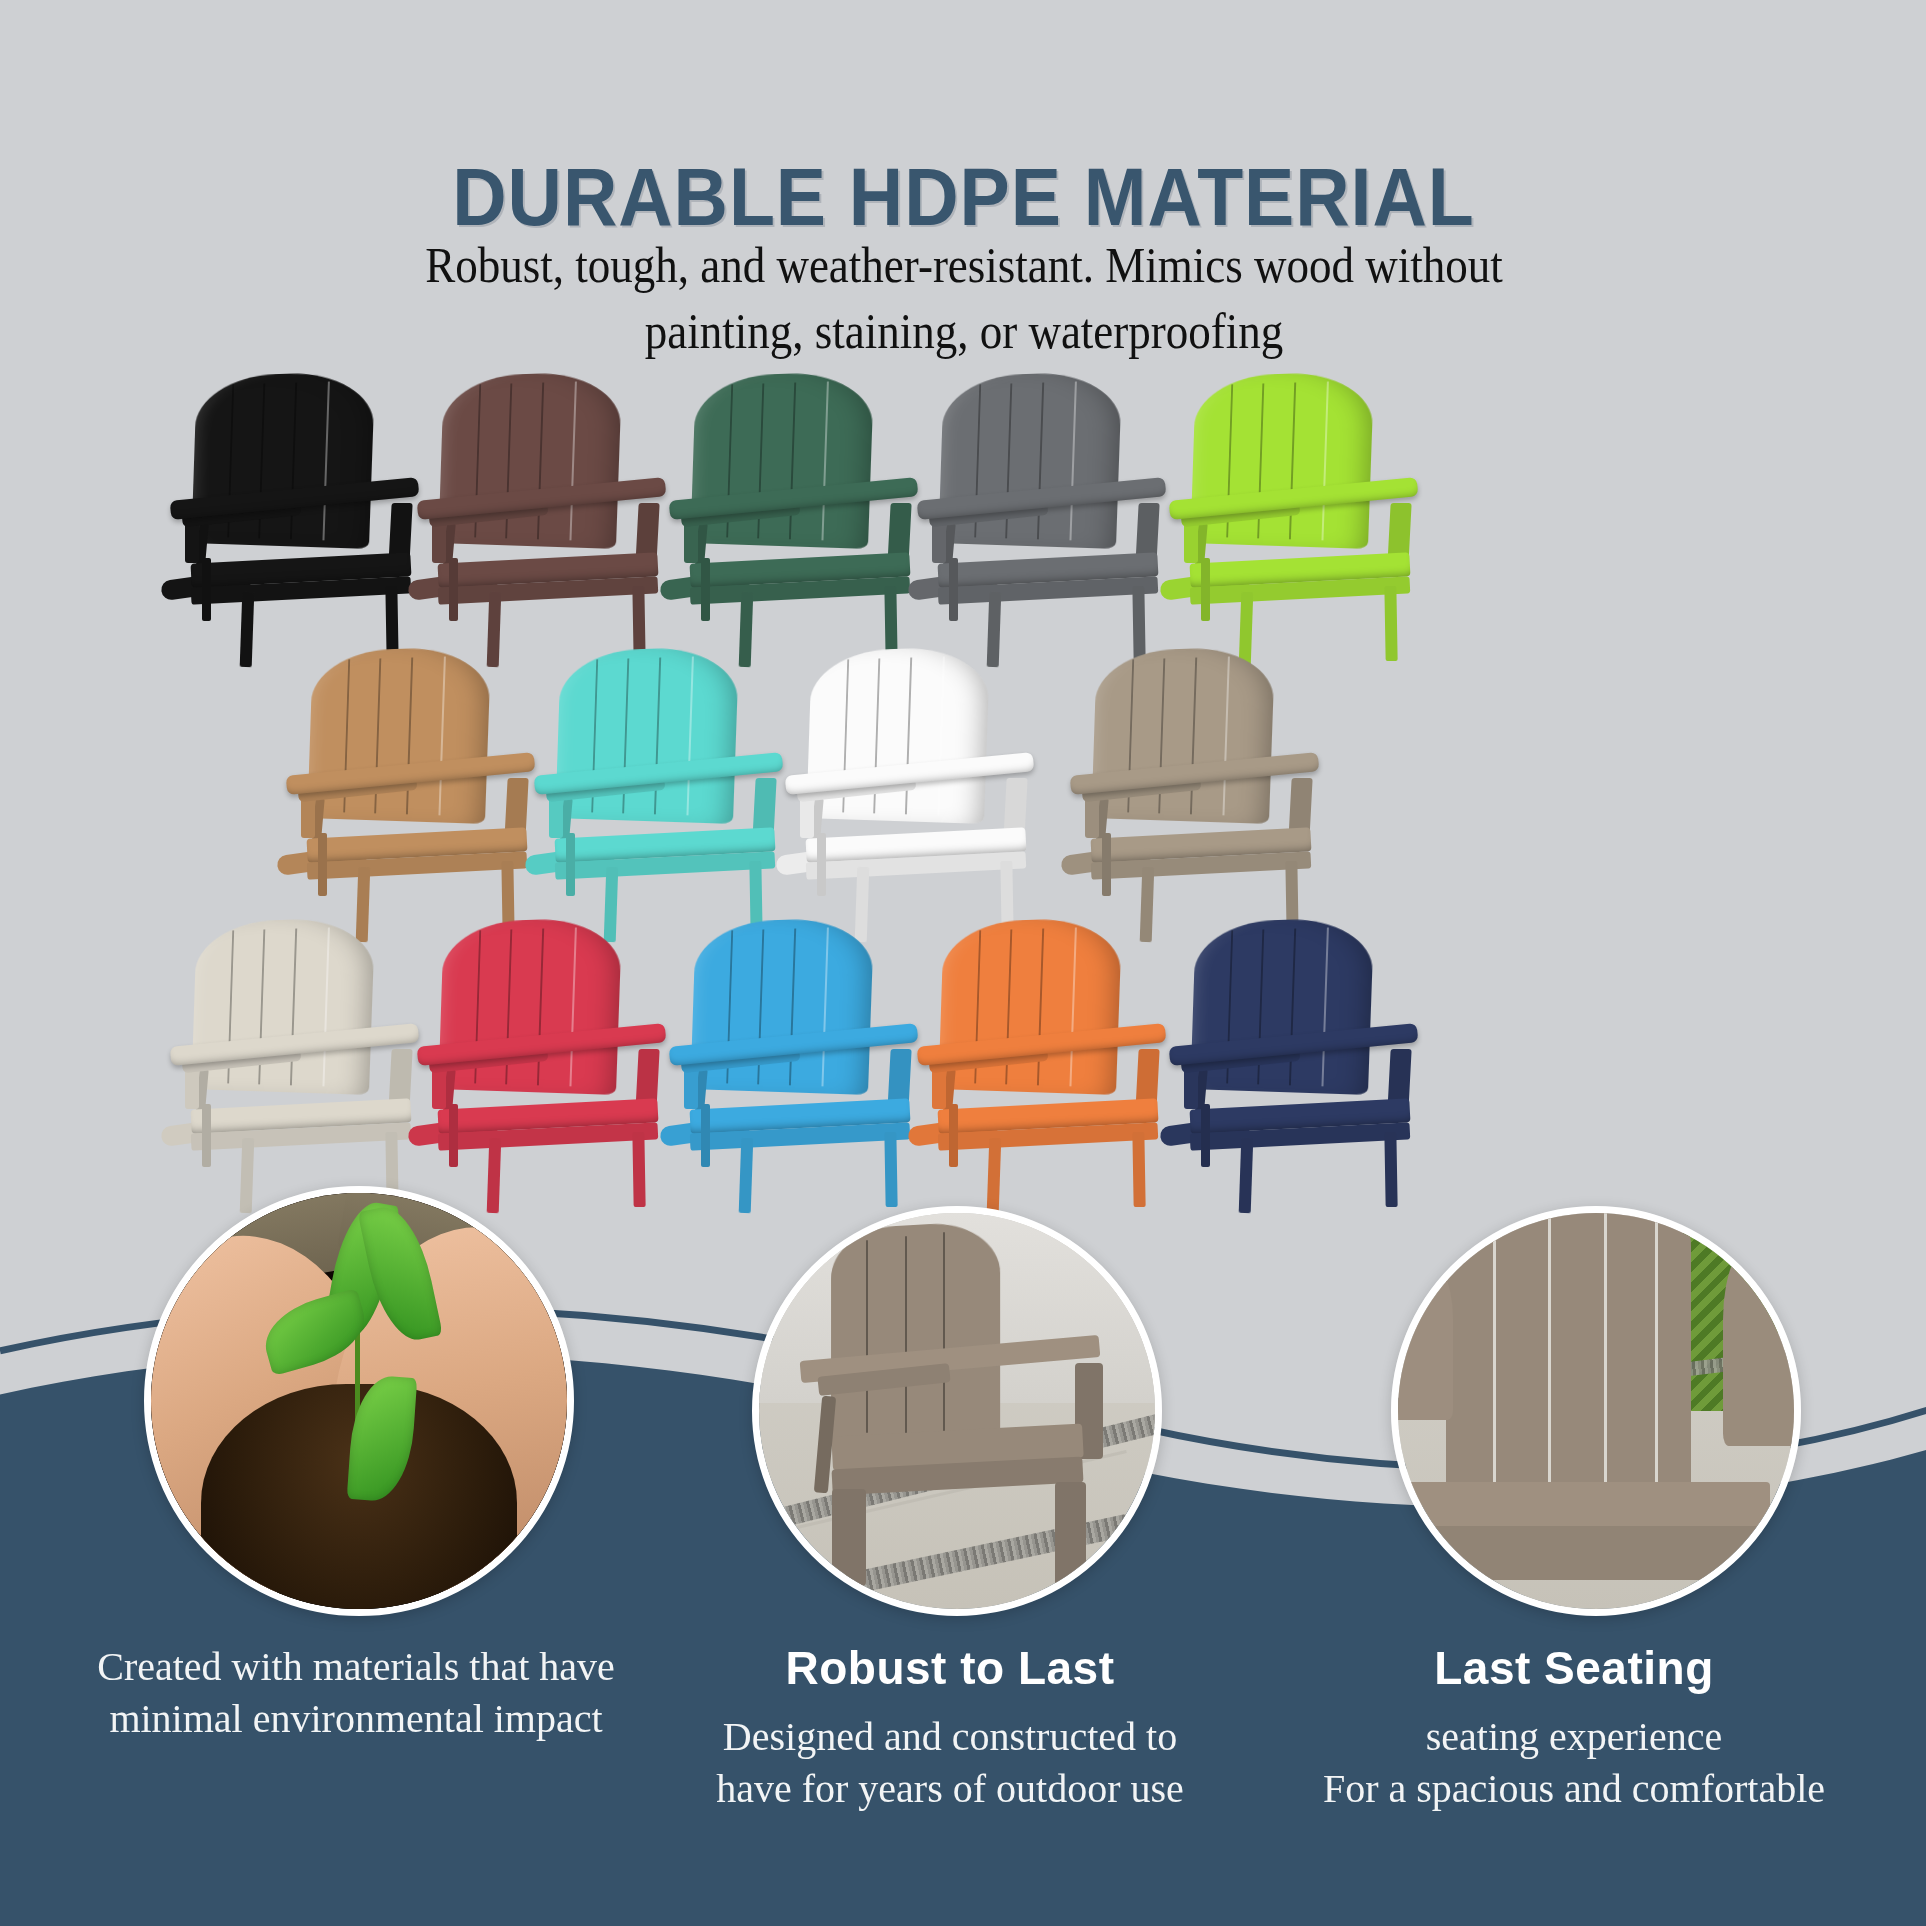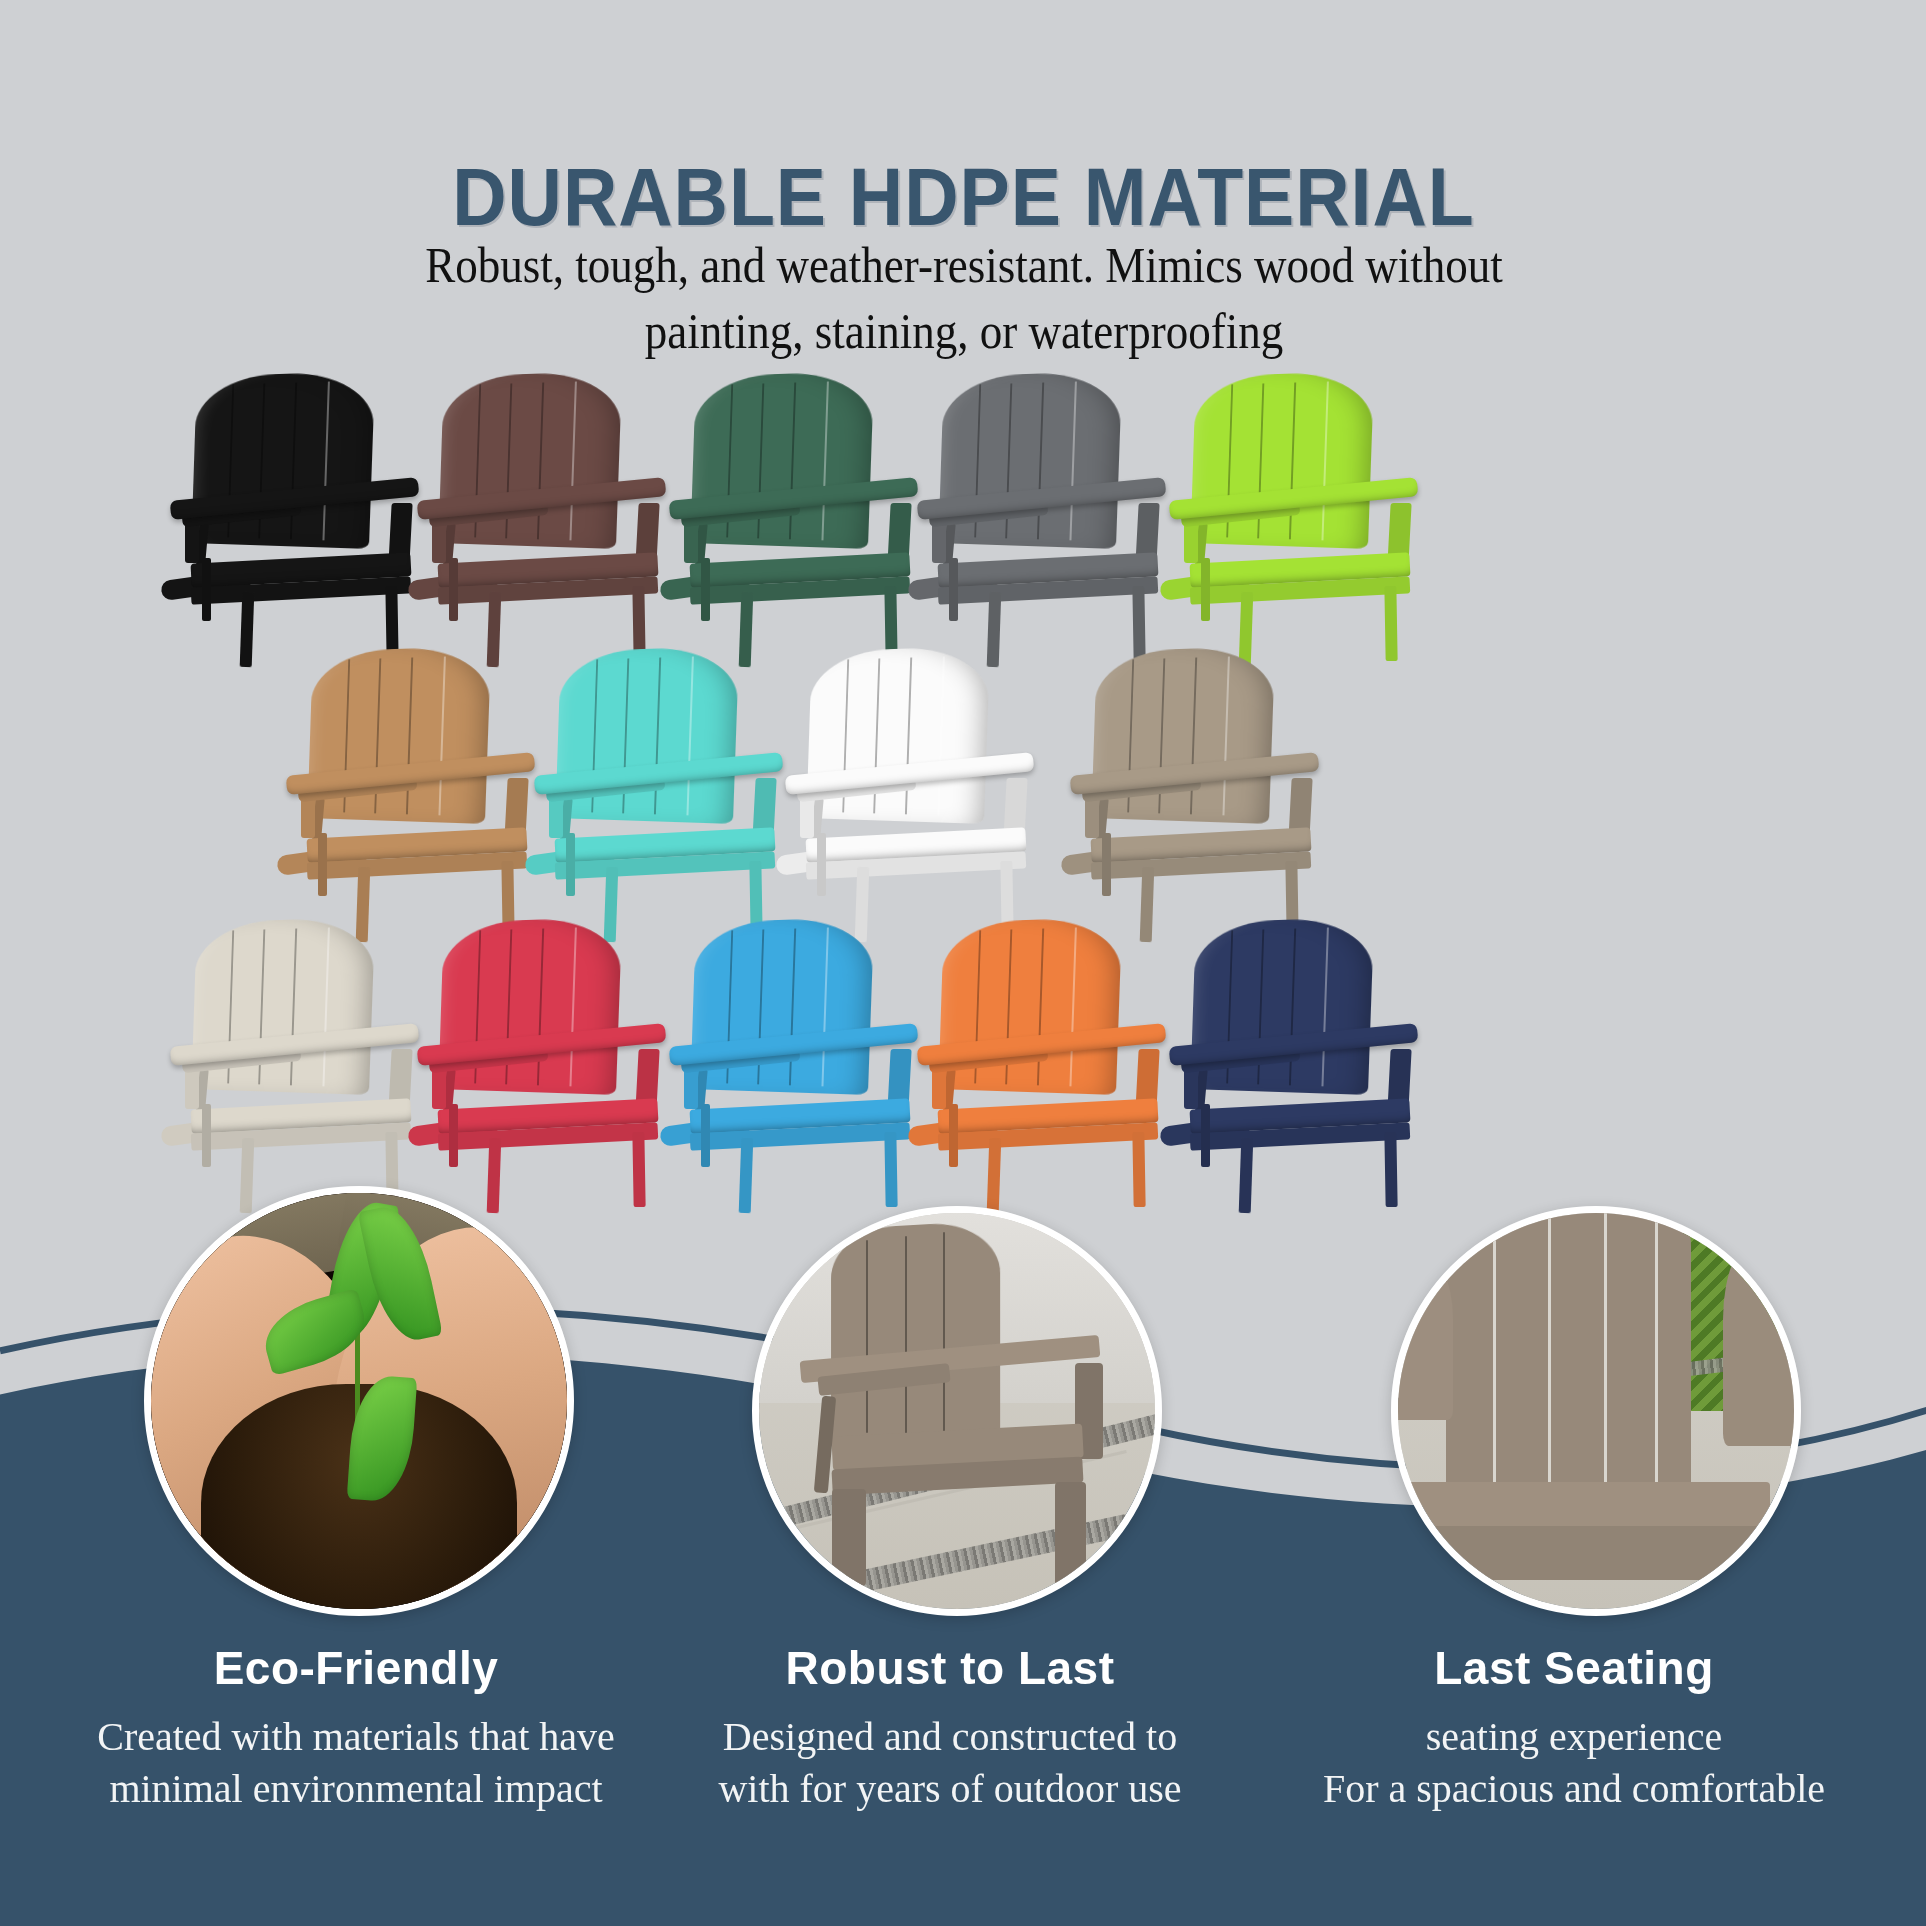--- a/index.html
+++ b/index.html
@@ -566,32 +566,31 @@
         <div class="tc-part" style="left:65%;top:0%;width:3px;height:70%;background:#d9d6cf;"></div>
         <div class="tc-part" style="left:-8%;top:14%;width:22%;height:38%;filter:brightness(1.04);border-radius:10% 40% 6% 6%;"></div>
         <div class="tc-part" style="right:-6%;top:10%;width:24%;height:48%;filter:brightness(1.02);border-radius:40% 10% 6% 6%;"></div>
         <div class="tc-part" style="left:2%;top:66%;width:92%;height:10%;filter:brightness(1.05);"></div>
         <div class="tc-part" style="left:2%;top:76%;width:92%;height:12%;filter:brightness(.96);"></div>
       </div>
     </div>
   </div>
 
   <div class="feat" style="left:59px;top:1641px;">
-    <h3>Eco-Friendly</h3>
     <p>
       <span>Created with materials that have</span>
       <span>minimal environmental impact</span>
     </p>
   </div>
 
   <div class="feat" style="left:653px;top:1641px;">
     <h3>Robust to Last</h3>
     <p>
       <span>Designed and constructed to</span>
-      <span>with for years of outdoor use</span>
+      <span>have for years of outdoor use</span>
     </p>
   </div>
 
   <div class="feat" style="left:1277px;top:1641px;">
     <h3>Last Seating</h3>
     <p>
       <span>seating experience</span>
       <span>For a spacious and comfortable</span>
     </p>
   </div>

